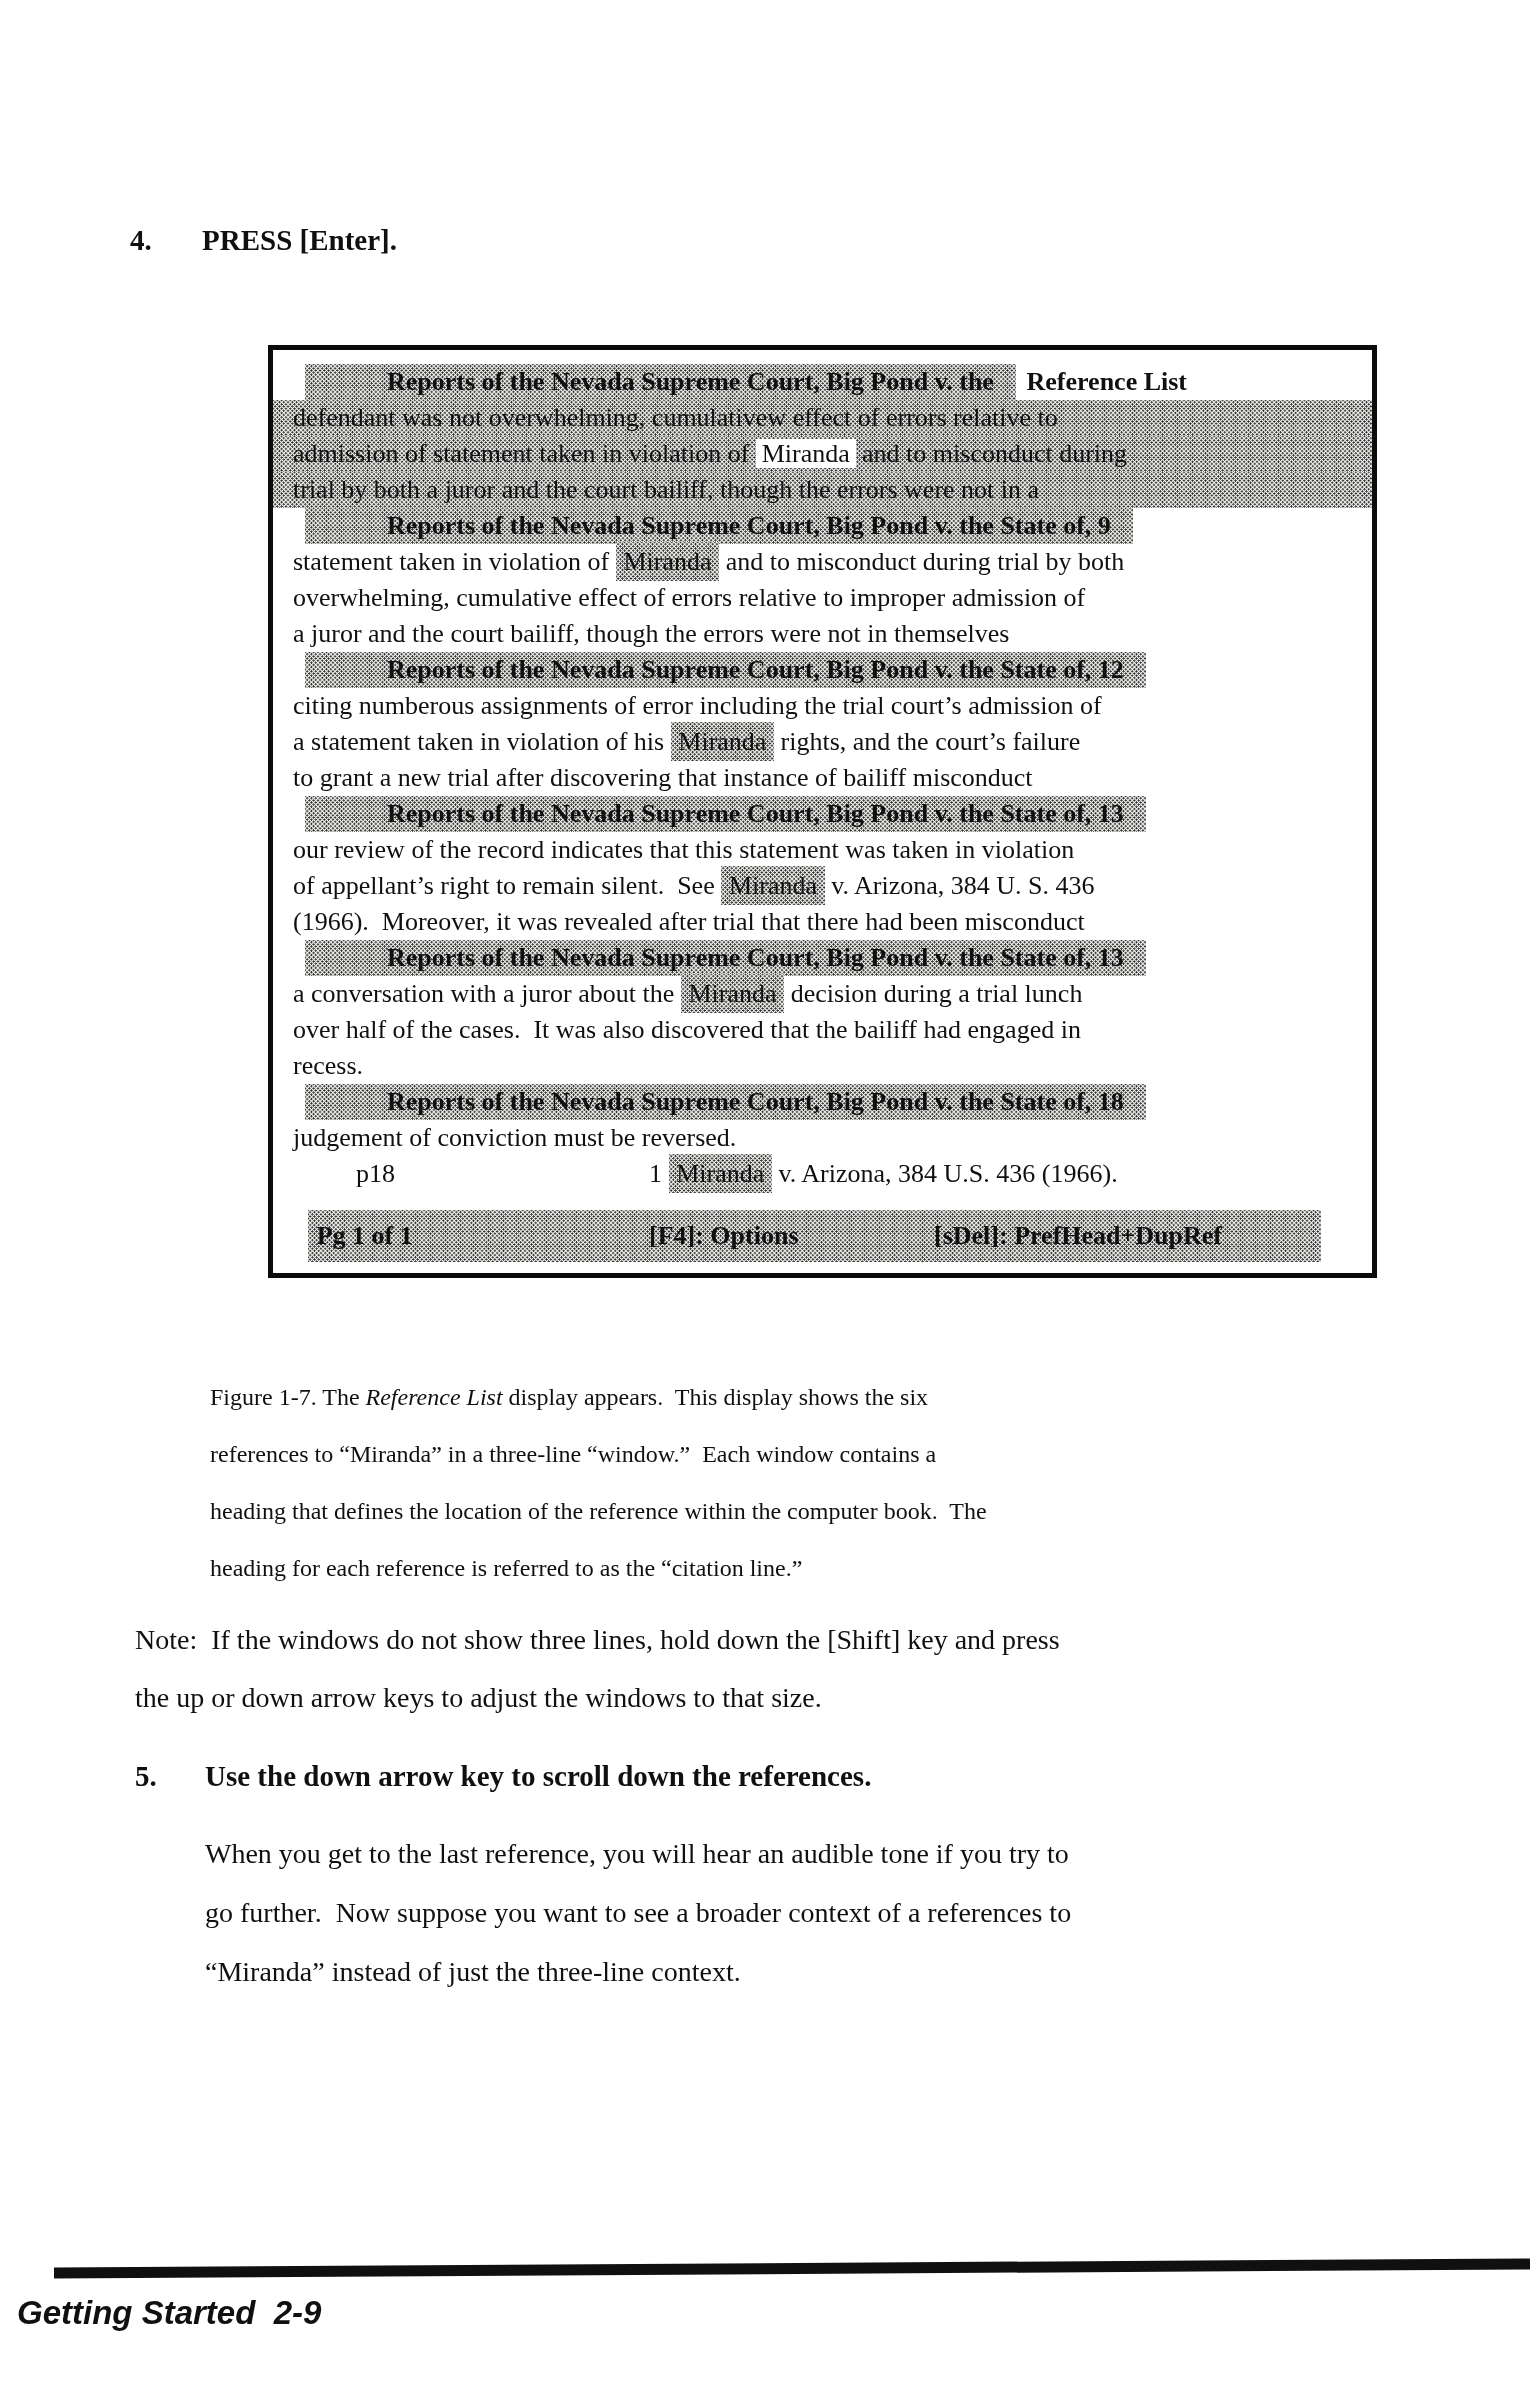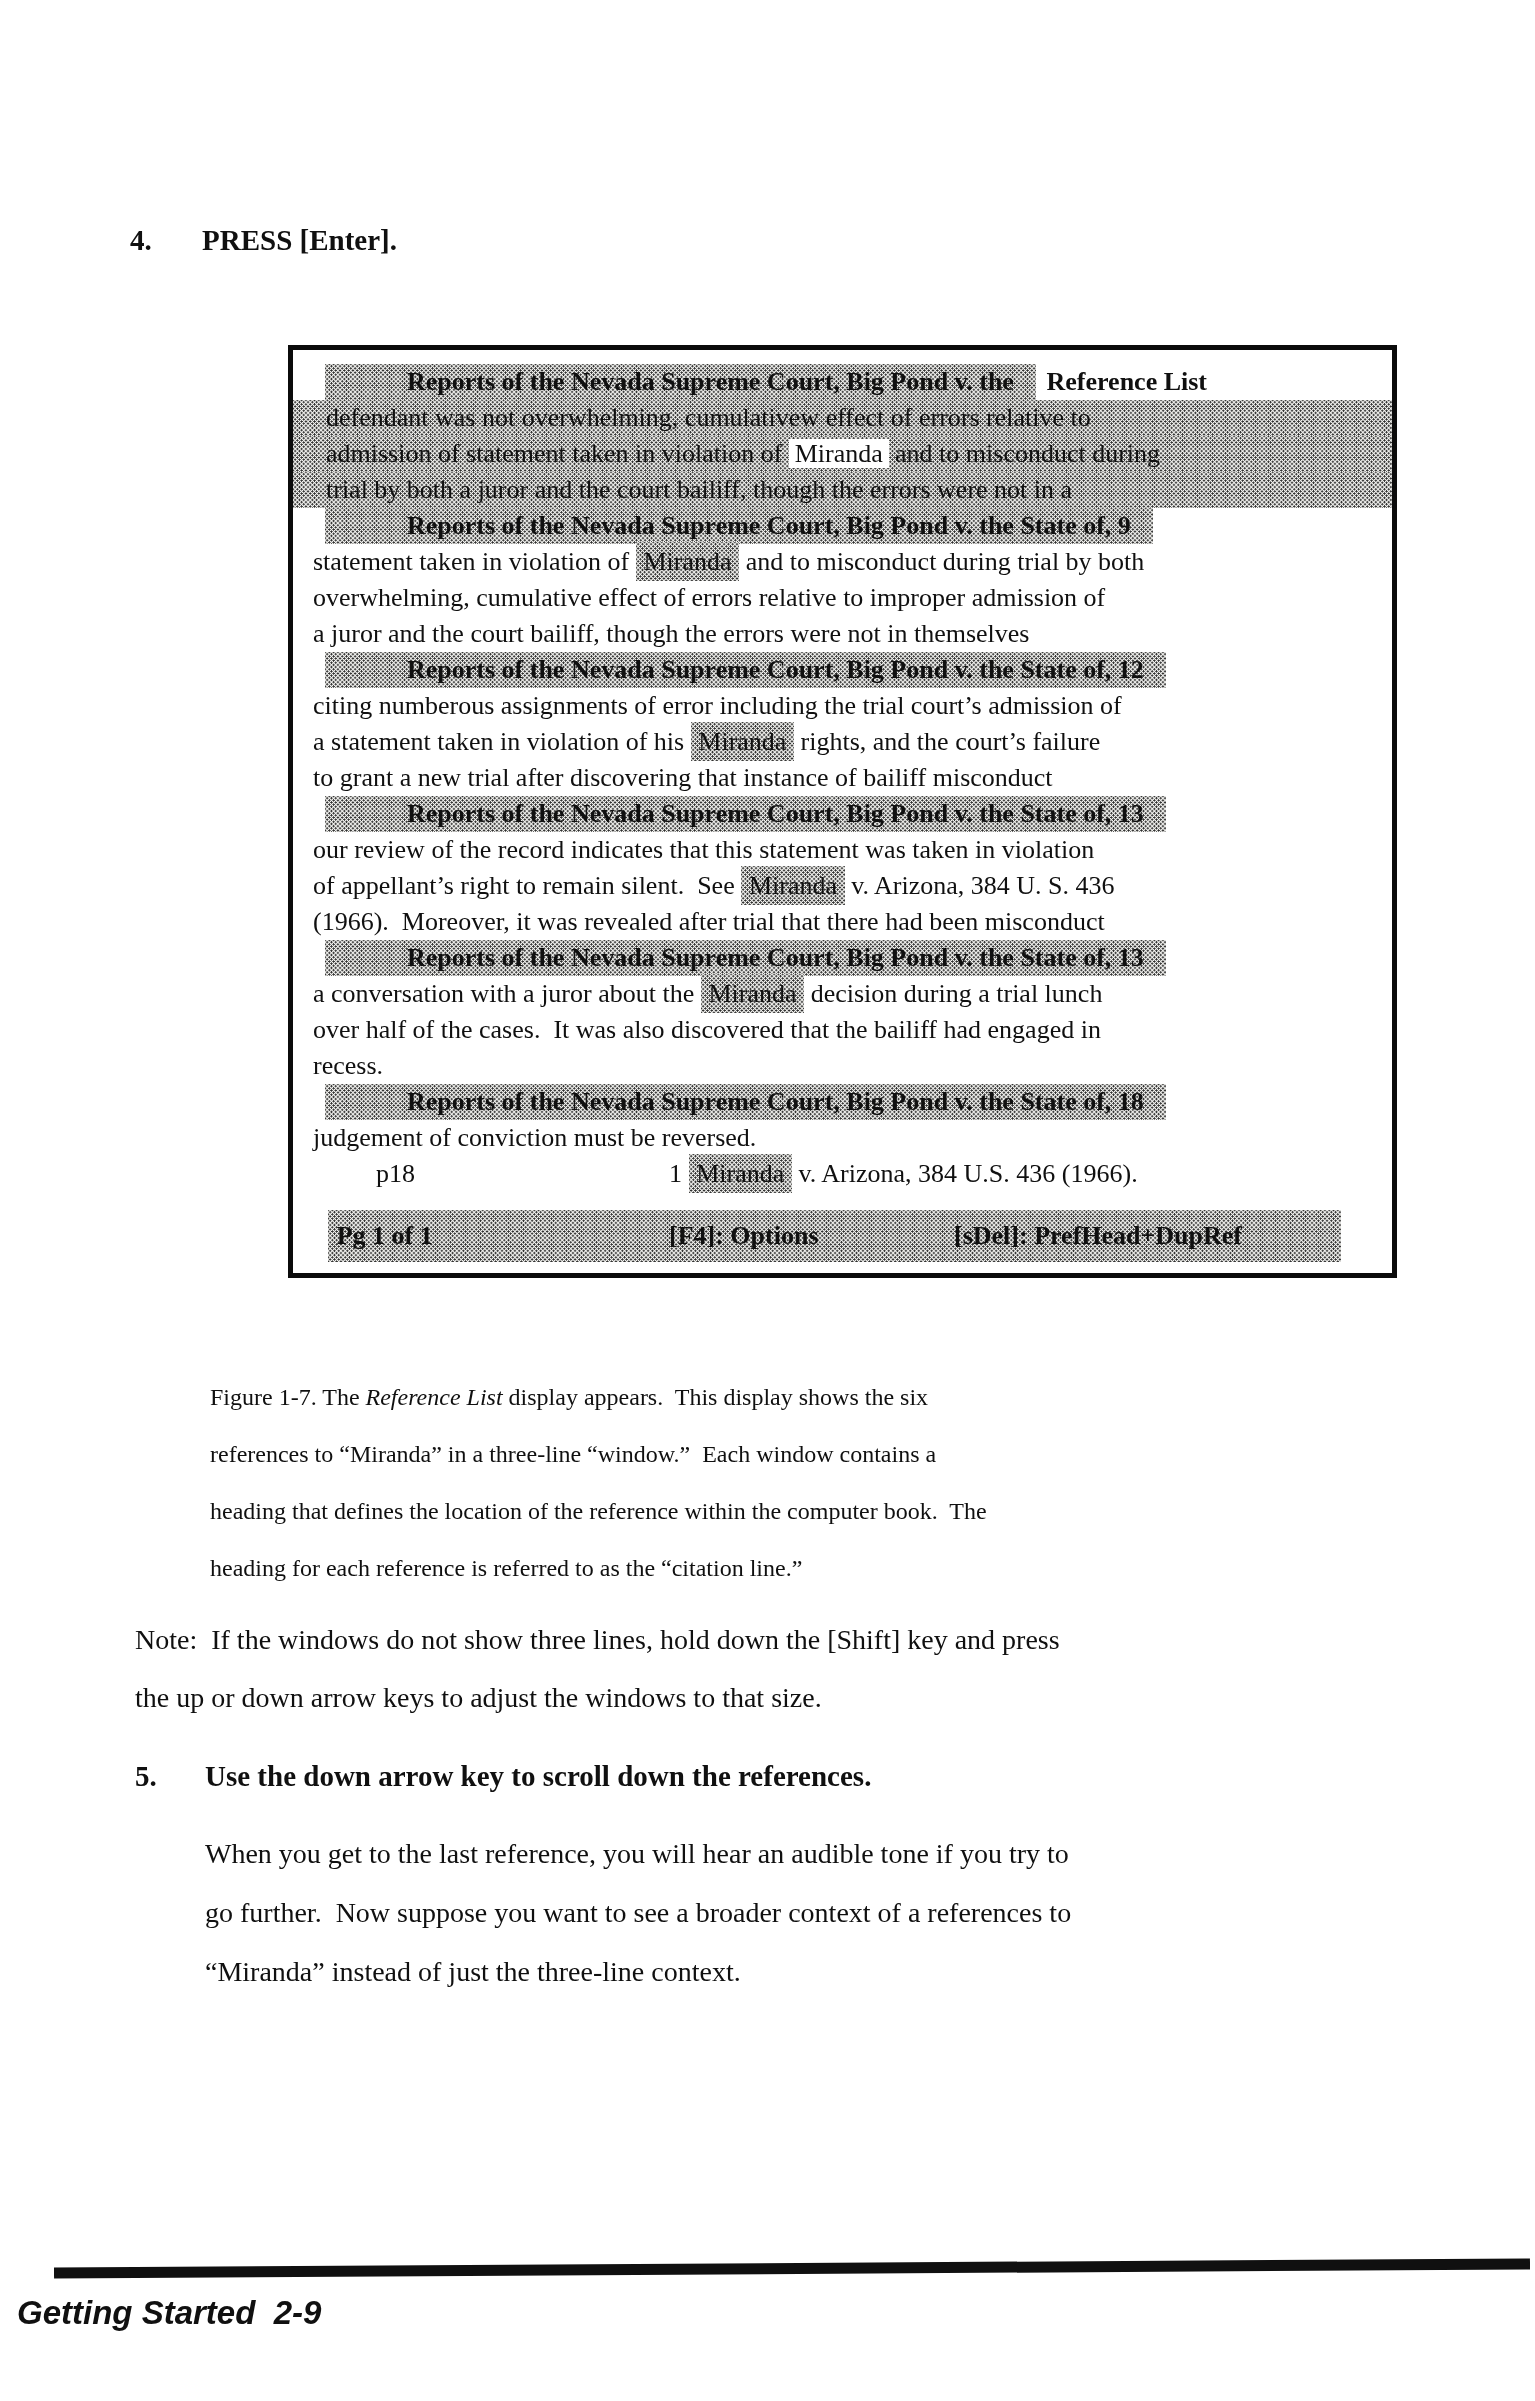--- a/index.html
+++ b/index.html
@@ -25,29 +25,28 @@
   #step4{left:130px;top:222px;}
   #step5{left:135px;top:1758px;}
   .step-num{width:72px;flex:none;}
 
   
   #screenbox{
     position:absolute;left:268px;top:345px;width:1099px;
     border:5.8px solid #0b0b0b;
     background:#ffffff;
     padding:13.5px 0 11.5px 0;
-    margin-left:20px;
   }
   .scr-line{
     min-height:36px;line-height:36px;
     padding-left:20px;
     font-size:26px;
     white-space:pre;
   }
-  .scr-line.full-shade{padding-left:33px;}
+  .scr-line.full-shade{padding-left:20px;}
   .cit-span{
     display:inline-block;
     margin-left:12px;
     padding:0 22px 0 82px;
     font-weight:bold;
   }
   .title-span{font-weight:bold;padding-left:10.6px;}
   .hl-white{background:#ffffff;padding:0 5.8px;}
   .hl-shade{padding:4.8px 7.7px 5.8px 7.7px;}
   #status-bar{

